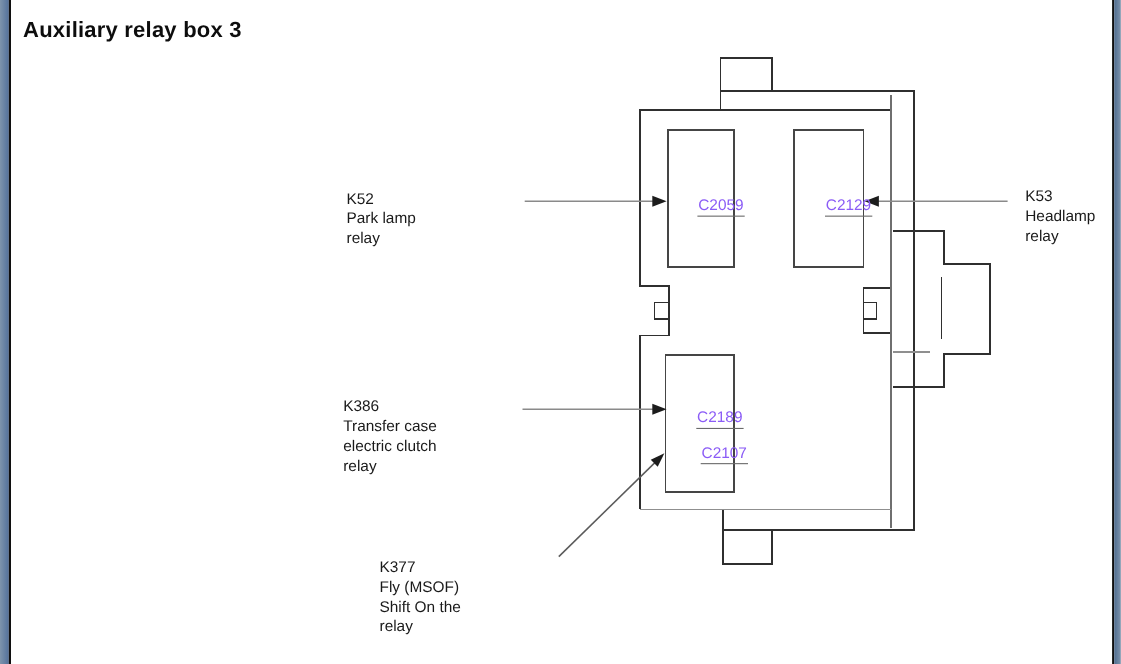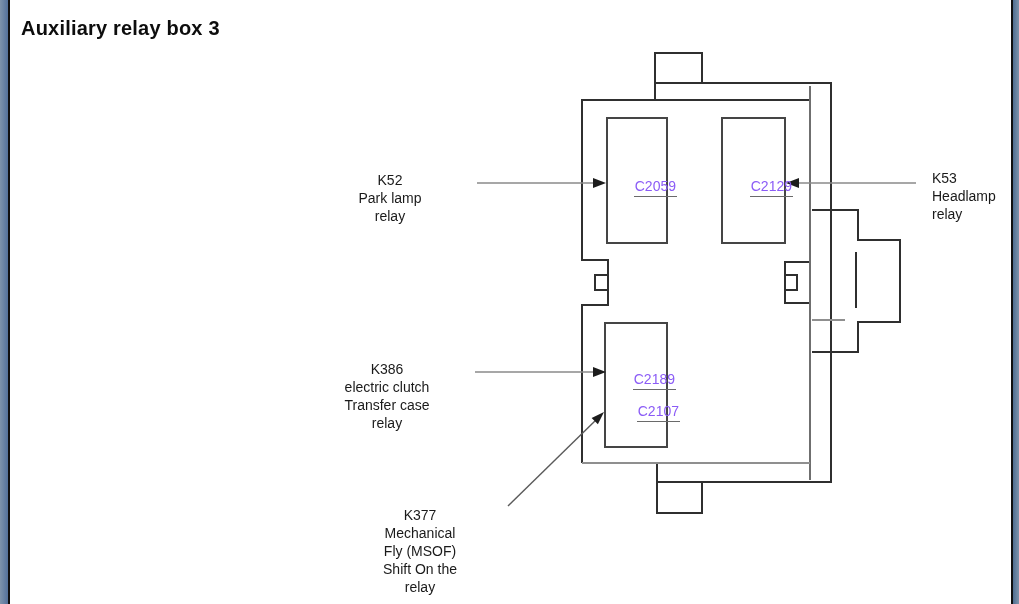--- a/index.html
+++ b/index.html
@@ -21,21 +21,21 @@
   .title{
     position:absolute;left:21px;top:17px;margin:0;
     font-size:20px;font-weight:bold;letter-spacing:0.2px;color:#0d0d0d;
   }
   svg.diagram{position:absolute;left:0;top:0;}
   .conn{
     position:absolute;text-align:right;font-size:14px;color:#8b5cf6;line-height:18px;
   }
   .conn .u{display:inline-block;border-bottom:1.5px solid #6a6a6a;padding:0 1px 1px 1px;}
   .rlabel{position:absolute;font-size:14px;line-height:18px;color:#1a1a1a;}
-  .rlabel.right{text-align:center;}
+  .rlabel.right{text-align:left;}
   .rlabel.left{text-align:left;}
 </style>
 </head>
 <body>
 
 <div class="screen">
 
   <div class="frame-left"></div>
   <div class="frame-left-line"></div>
   <div class="frame-right-line"></div>
@@ -107,26 +107,25 @@
   </div>
 
   <div class="rlabel left" style="left:932px;top:169px;width:120px;">
     <div>K53</div>
     <div>Headlamp</div>
     <div>relay</div>
   </div>
 
   <div class="rlabel right" style="left:312px;top:360px;width:150px;">
     <div>K386</div>
+    <div>Transfer case</div>
     <div>electric clutch</div>
-    <div>Transfer case</div>
     <div>relay</div>
   </div>
 
   <div class="rlabel right" style="left:345px;top:506px;width:150px;">
     <div>K377</div>
-    <div>Mechanical</div>
     <div>Fly (MSOF)</div>
     <div>Shift On the</div>
     <div>relay</div>
   </div>
 
 </div>
 
 </body></html>

